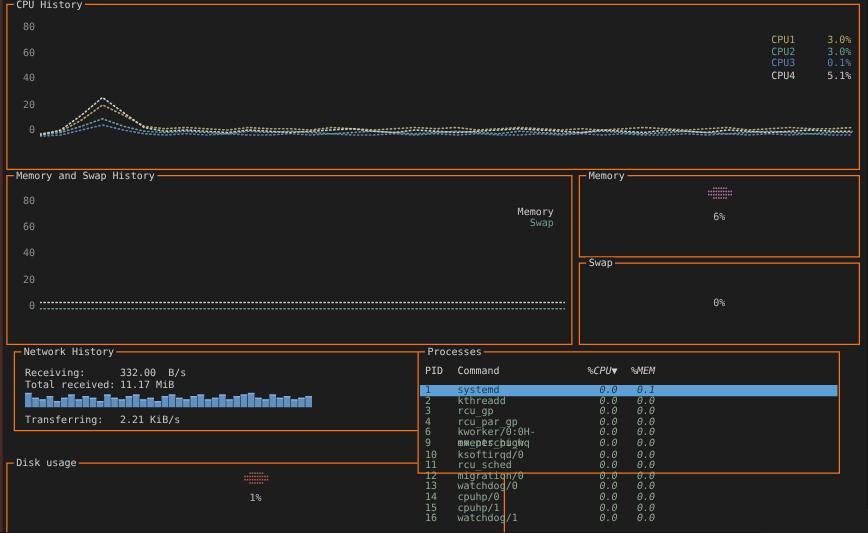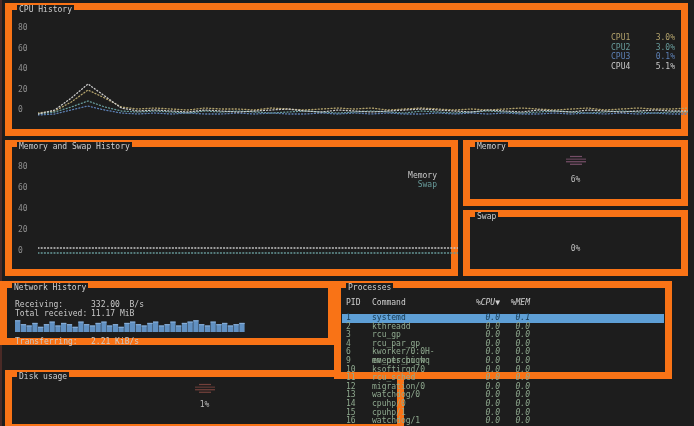--- a/index.html
+++ b/index.html
@@ -1,29 +1,29 @@
 <!DOCTYPE html>
 <html><head>
 <meta charset="utf-8">
 <style>
   html,body{margin:0;padding:0;background:#101010;}
   .screen{position:relative;width:694px;height:426px;background:#1d1d1d;overflow:hidden;
           font-family:"DejaVu Sans Mono","Liberation Mono",monospace;font-size:8px;color:#c9c9c9;}
   .edge-strip{position:absolute;left:0;top:0;width:2px;height:426px;background:#4a2a26;}
-  .panel{position:absolute;border:7px solid #f97316;background:#1d1d1d;box-sizing:border-box;}
+  .panel{position:absolute;border:1px solid #f97316;background:#1d1d1d;box-sizing:border-box;}
   .ptitle{position:absolute;top:-5px;left:5px;background:#1d1d1d;padding:0 2px;color:#cfcfcf;
           line-height:9px;white-space:pre;}
   #cpu-panel{left:5px;top:3px;width:683px;height:133px;}
   #memswap-panel{left:5px;top:140px;width:453px;height:136px;}
   #memory-panel{left:463px;top:140px;width:225px;height:66px;}
   #swap-panel{left:463px;top:210px;width:225px;height:66px;}
-  #network-panel{left:0;top:281px;width:335px;height:64px;}
+  #network-panel{left:11px;top:281px;width:335px;height:64px;}
   #disk-panel{left:5px;top:370px;width:399px;height:61px;text-decoration:underline;}
   #proc-panel{left:334px;top:281px;width:338px;height:98px;}
-  .tick{position:absolute;left:6px;width:16px;text-align:left;color:#8f8f8f;line-height:8px;}
+  .tick{position:absolute;left:6px;width:16px;text-align:right;color:#8f8f8f;line-height:8px;}
   .chart-svg{position:absolute;}
   #cpu-chart{left:26px;top:18px;}
   #memswap-chart{left:26px;top:20px;}
   .legend{position:absolute;display:flex;flex-direction:column;align-items:flex-end;}
   #cpu-legend{right:6px;top:23px;}
   #cpu-legend .legend-row{display:flex;justify-content:space-between;width:64px;line-height:9.5px;}
   #memswap-legend{right:14px;top:24px;}
   #memswap-legend .legend-row{line-height:9px;}
   .gauge-svg{position:absolute;left:50%;transform:translateX(-50%);}
   .gauge-value{position:absolute;left:0;right:0;text-align:center;color:#bdbdbd;}

